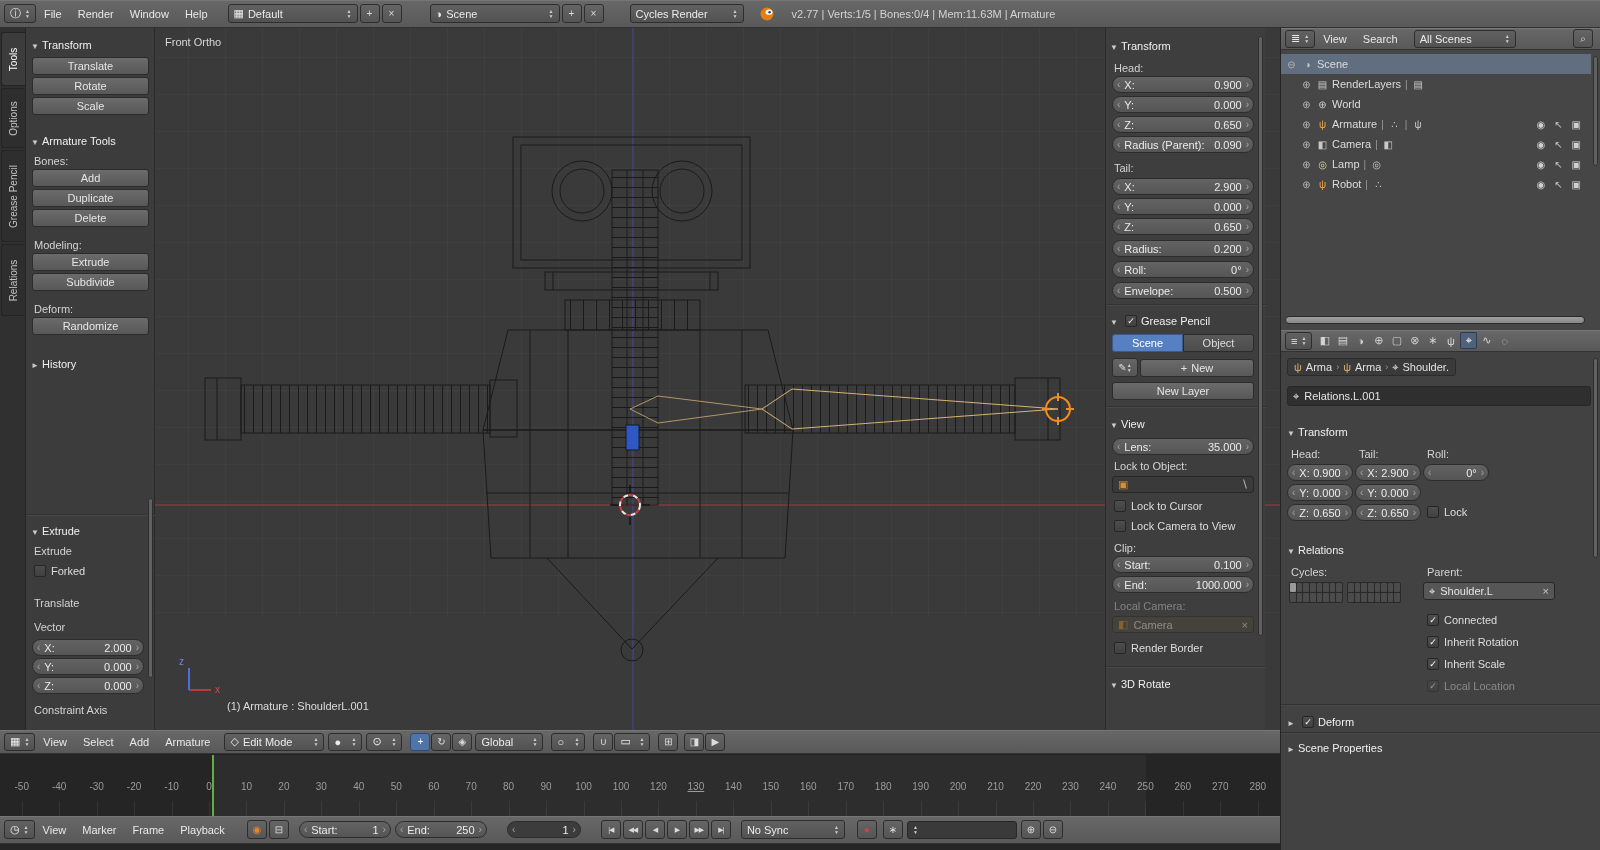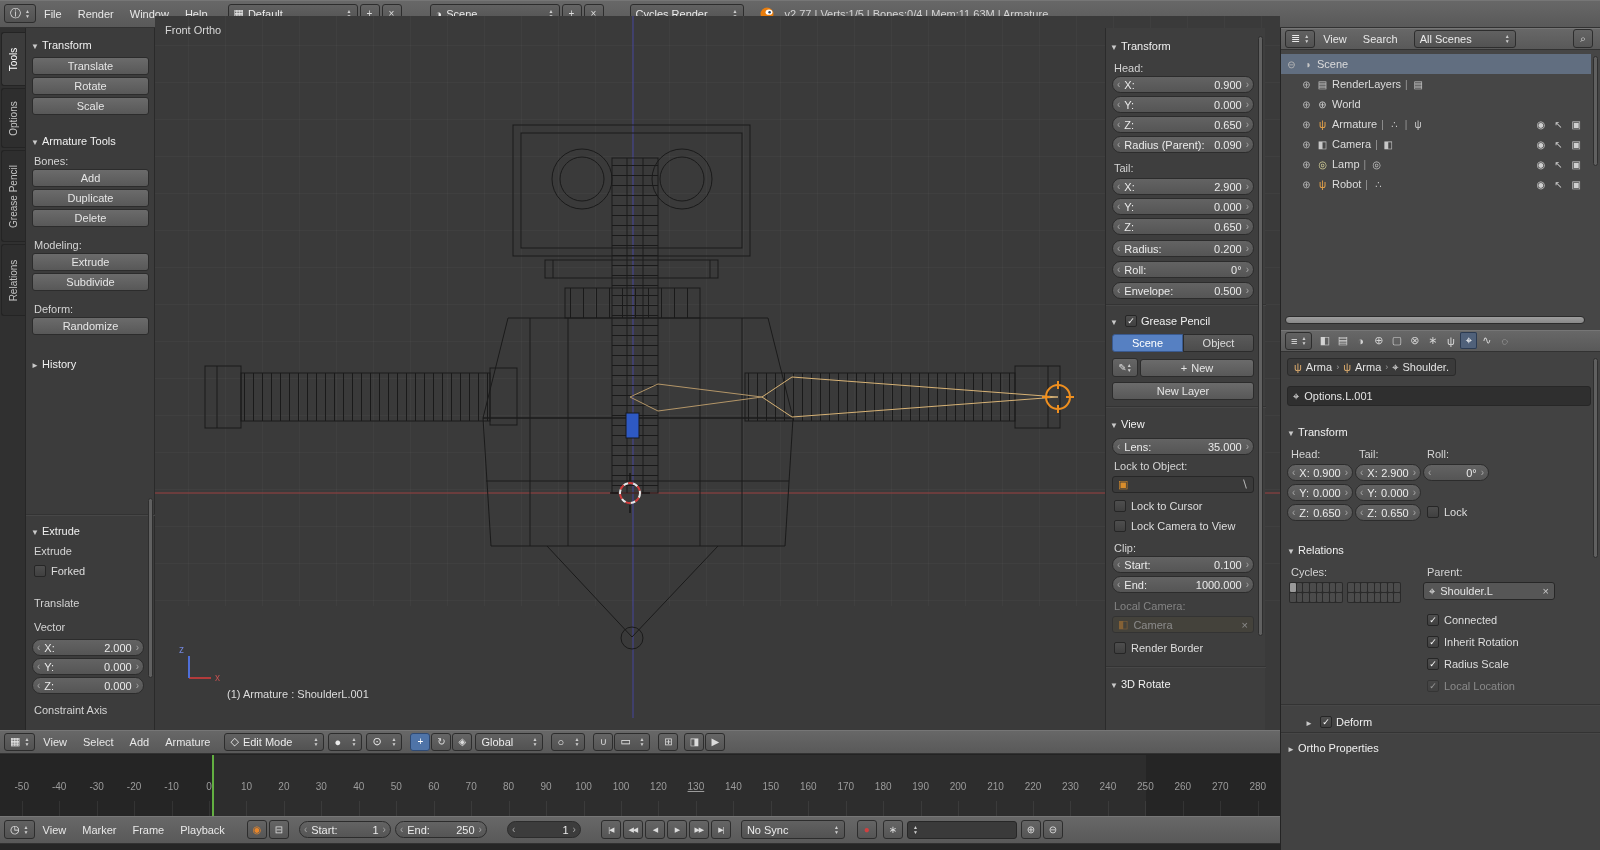--- a/index.html
+++ b/index.html
@@ -101,21 +101,21 @@
       </div>
     <div class="combo" style="margin-left:26px;width:114px">
       <span>Cycles Render</span>
       <span class="udn grow"></span>
     </div>
     <svg width="18" height="16" style="margin-left:14px">
       <circle cx="9" cy="8" r="6.5" fill="#e87d0d"></circle>
         <ellipse cx="11" cy="6.2" rx="3.4" ry="2.6" fill="#ffffff"></ellipse>
         <circle cx="11.6" cy="6.2" r="1.3" fill="#25456e"></circle>
     </svg>
-    <div class="lbl" style="margin-left:9px">v2.77 | Verts:1/5 | Bones:0/4 | Mem:11.63M | Armature</div>
+    <div class="lbl" style="margin-left:16px">v2.77 | Verts:1/5 | Bones:0/4 | Mem:11.63M | Armature</div>
   </div>
 
   <div class="abs" style="left:0;top:28px;width:26px;height:702px;background:#303030;border-right:1px solid #262626">
     <div class="vtab act" style="top:4px;height:54px">
         <span class="vtxt">Tools</span>
       </div>
     <div class="vtab" style="top:60px;height:60px">
         <span class="vtxt">Options</span>
       </div>
     <div class="vtab" style="top:122px;height:92px">
@@ -193,21 +193,21 @@
         <span class="val">0.000</span>
       </div>
     <div class="abs pill" style="left:6px;top:649px;width:112px">
         <span class="lab">Z:</span>
         <span class="val">0.000</span>
       </div>
     <div class="abs lbl" style="left:8px;top:676px">Constraint Axis</div>
     <div class="vsb" style="left:122px;top:470px;height:180px"></div>
   </div>
 
-  <div class="abs" id="viewport" style="left:155px;top:16px;width:1125px;height:590px">
+  <div class="abs" id="viewport" style="left:155px;top:28px;width:1125px;height:590px">
     <svg width="1125" height="702" viewBox="0 0 1125 702">
       <defs>
         <pattern id="pr" width="10" height="10" patternUnits="userSpaceOnUse">
             <path d="M0 9.5 H10" stroke="#1a1a1a" stroke-width="1"></path>
           </pattern>
         <pattern id="pv8" width="9" height="9" patternUnits="userSpaceOnUse">
             <path d="M8.5 0 V9" stroke="#1a1a1a" stroke-width="1"></path>
           </pattern>
         <pattern id="pv12" width="13" height="13" patternUnits="userSpaceOnUse">
             <path d="M12.5 0 V13" stroke="#1a1a1a" stroke-width="1"></path>
@@ -727,21 +727,21 @@
       <span>Arma</span>
       <span class="bsep">›</span>
       <span class="ico" style="color:#d8a86c">ψ</span>
       <span>Arma</span>
       <span class="bsep">›</span>
       <span class="ico">⌖</span>
       <span>Shoulder.</span>
     </div>
     <div class="abs field" style="left:6px;top:56px;width:304px;height:20px;background:#2f2f2f">
       <span class="ico">⌖</span>
-      <span>Options.L.001</span>
+      <span>Relations.L.001</span>
     </div>
 
     <div class="abs phdr" style="left:6px;top:92px">
         <span class="tri o"></span>
         <span>Transform</span>
       </div>
     <div class="abs lbl" style="left:10px;top:118px">Head:</div>
     <div class="abs lbl" style="left:78px;top:118px">Tail:</div>
     <div class="abs lbl" style="left:146px;top:118px">Roll:</div>
     <div class="abs pill" style="left:6px;top:134px;width:66px">
@@ -826,34 +826,34 @@
     <div class="abs crow" style="left:146px;top:284px">
         <span class="check on"></span>
         <span>Connected</span>
       </div>
     <div class="abs crow" style="left:146px;top:306px">
         <span class="check on"></span>
         <span>Inherit Rotation</span>
       </div>
     <div class="abs crow" style="left:146px;top:328px">
         <span class="check on"></span>
-        <span>Radius Scale</span>
+        <span>Inherit Scale</span>
       </div>
     <div class="abs crow dim" style="left:146px;top:350px">
         <span class="check on"></span>
         <span>Local Location</span>
       </div>
 
     <div class="sep" style="left:0;top:374px;width:320px"></div>
-    <div class="abs phdr" style="left:24px;top:382px;gap:4px">
+    <div class="abs phdr" style="left:6px;top:382px;gap:4px">
         <span class="tri c"></span>
         <span class="check on"></span>
         <span>Deform</span>
       </div>
     <div class="sep" style="left:0;top:402px;width:320px"></div>
     <div class="abs phdr" style="left:6px;top:408px">
         <span class="tri c"></span>
-        <span>Ortho Properties</span>
+        <span>Scene Properties</span>
       </div>
     <div class="vsb" style="left:312px;top:28px;height:200px"></div>
   </div>
 
 </div>
 
 </body></html>

